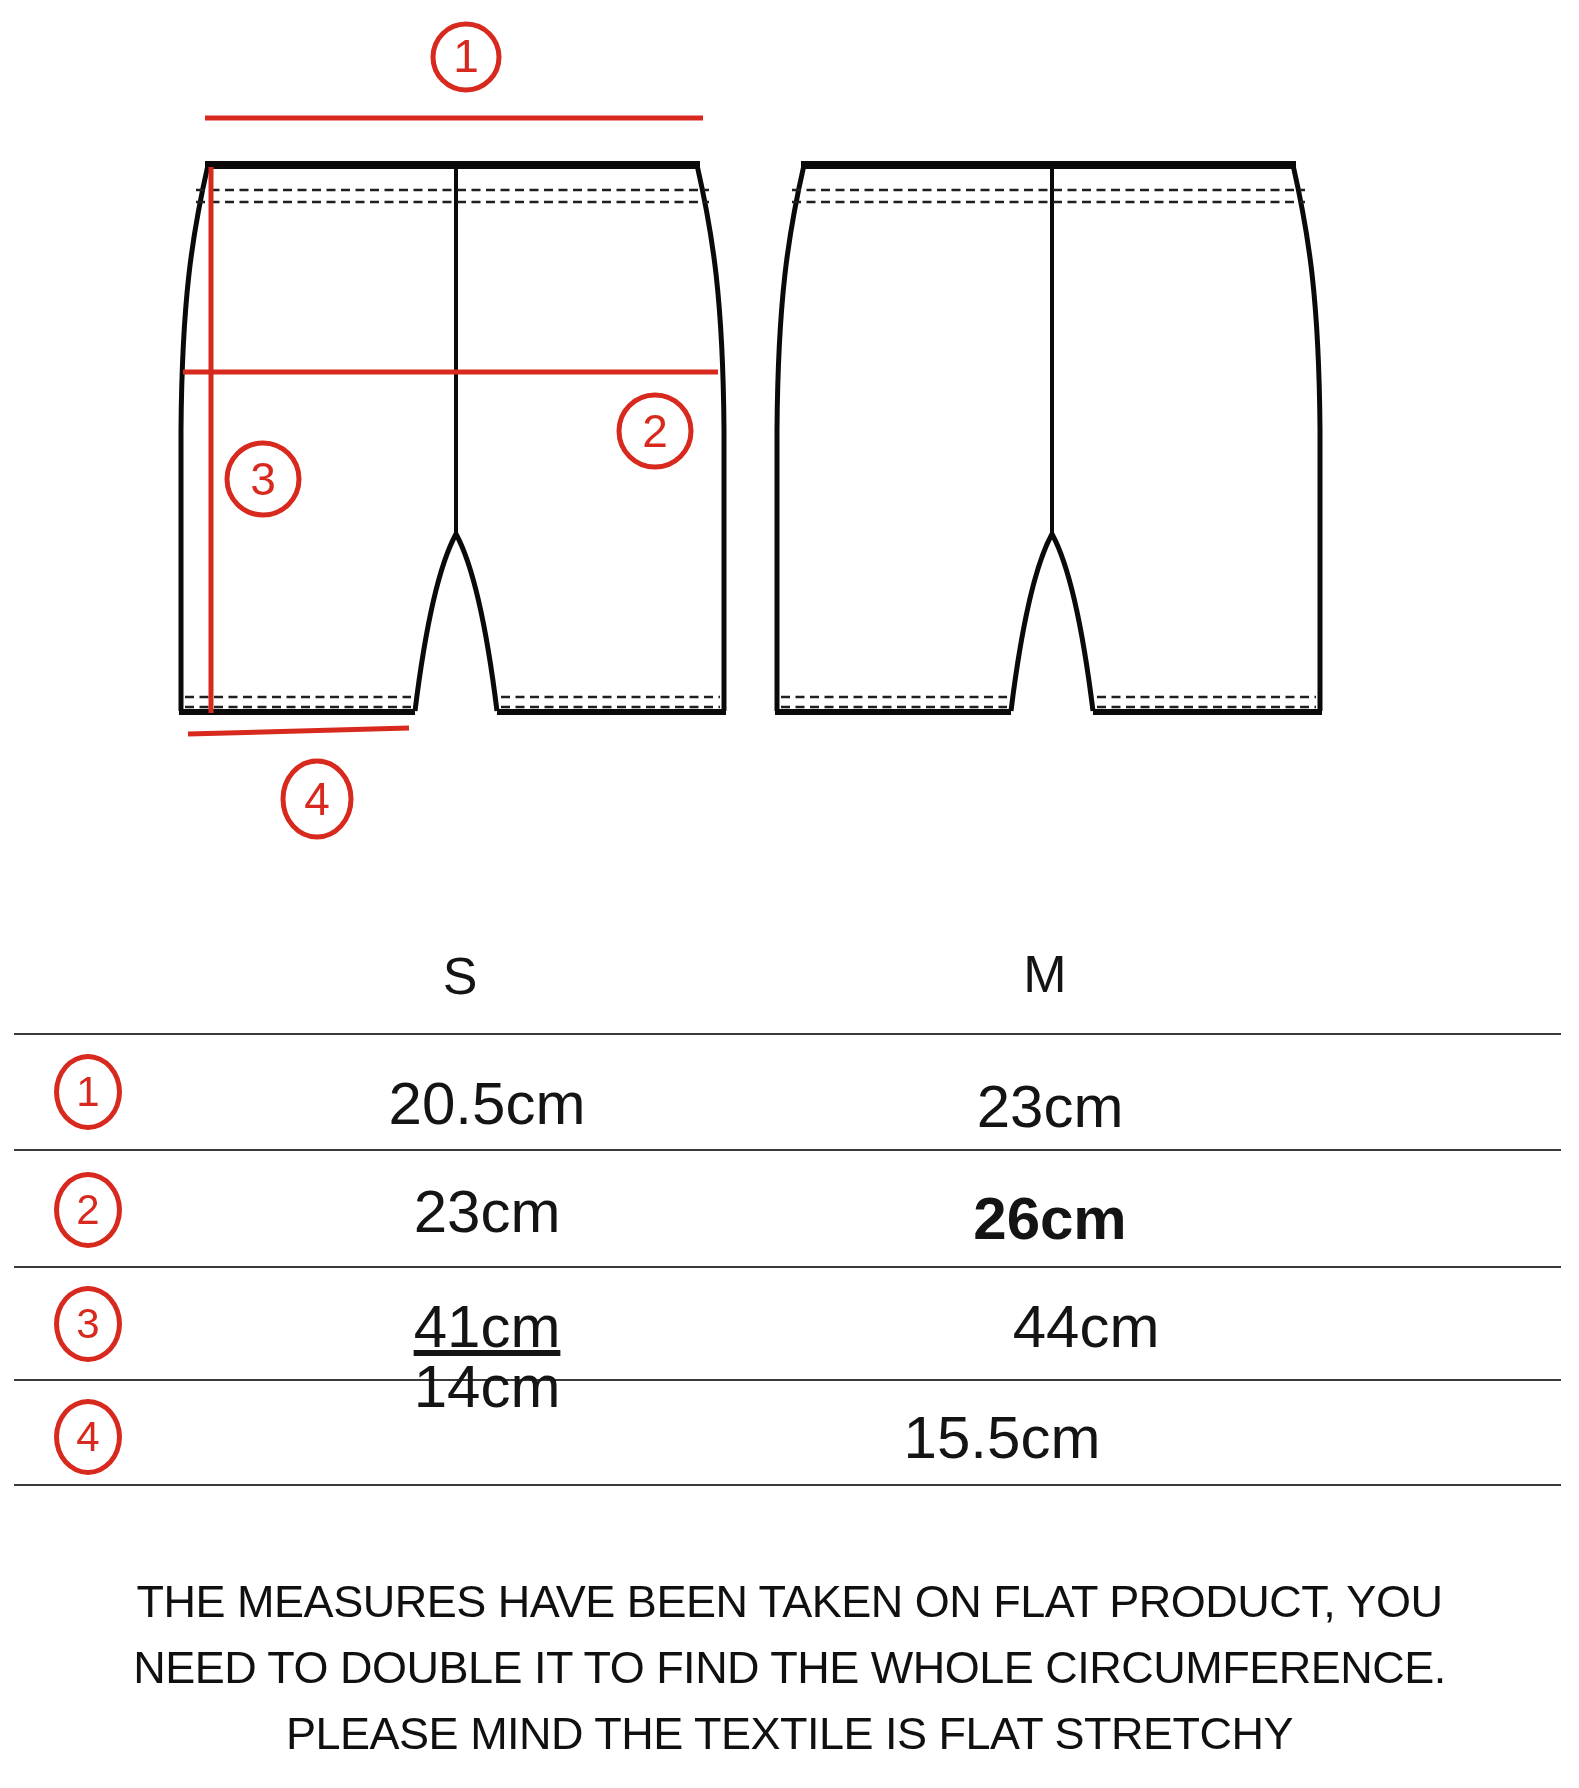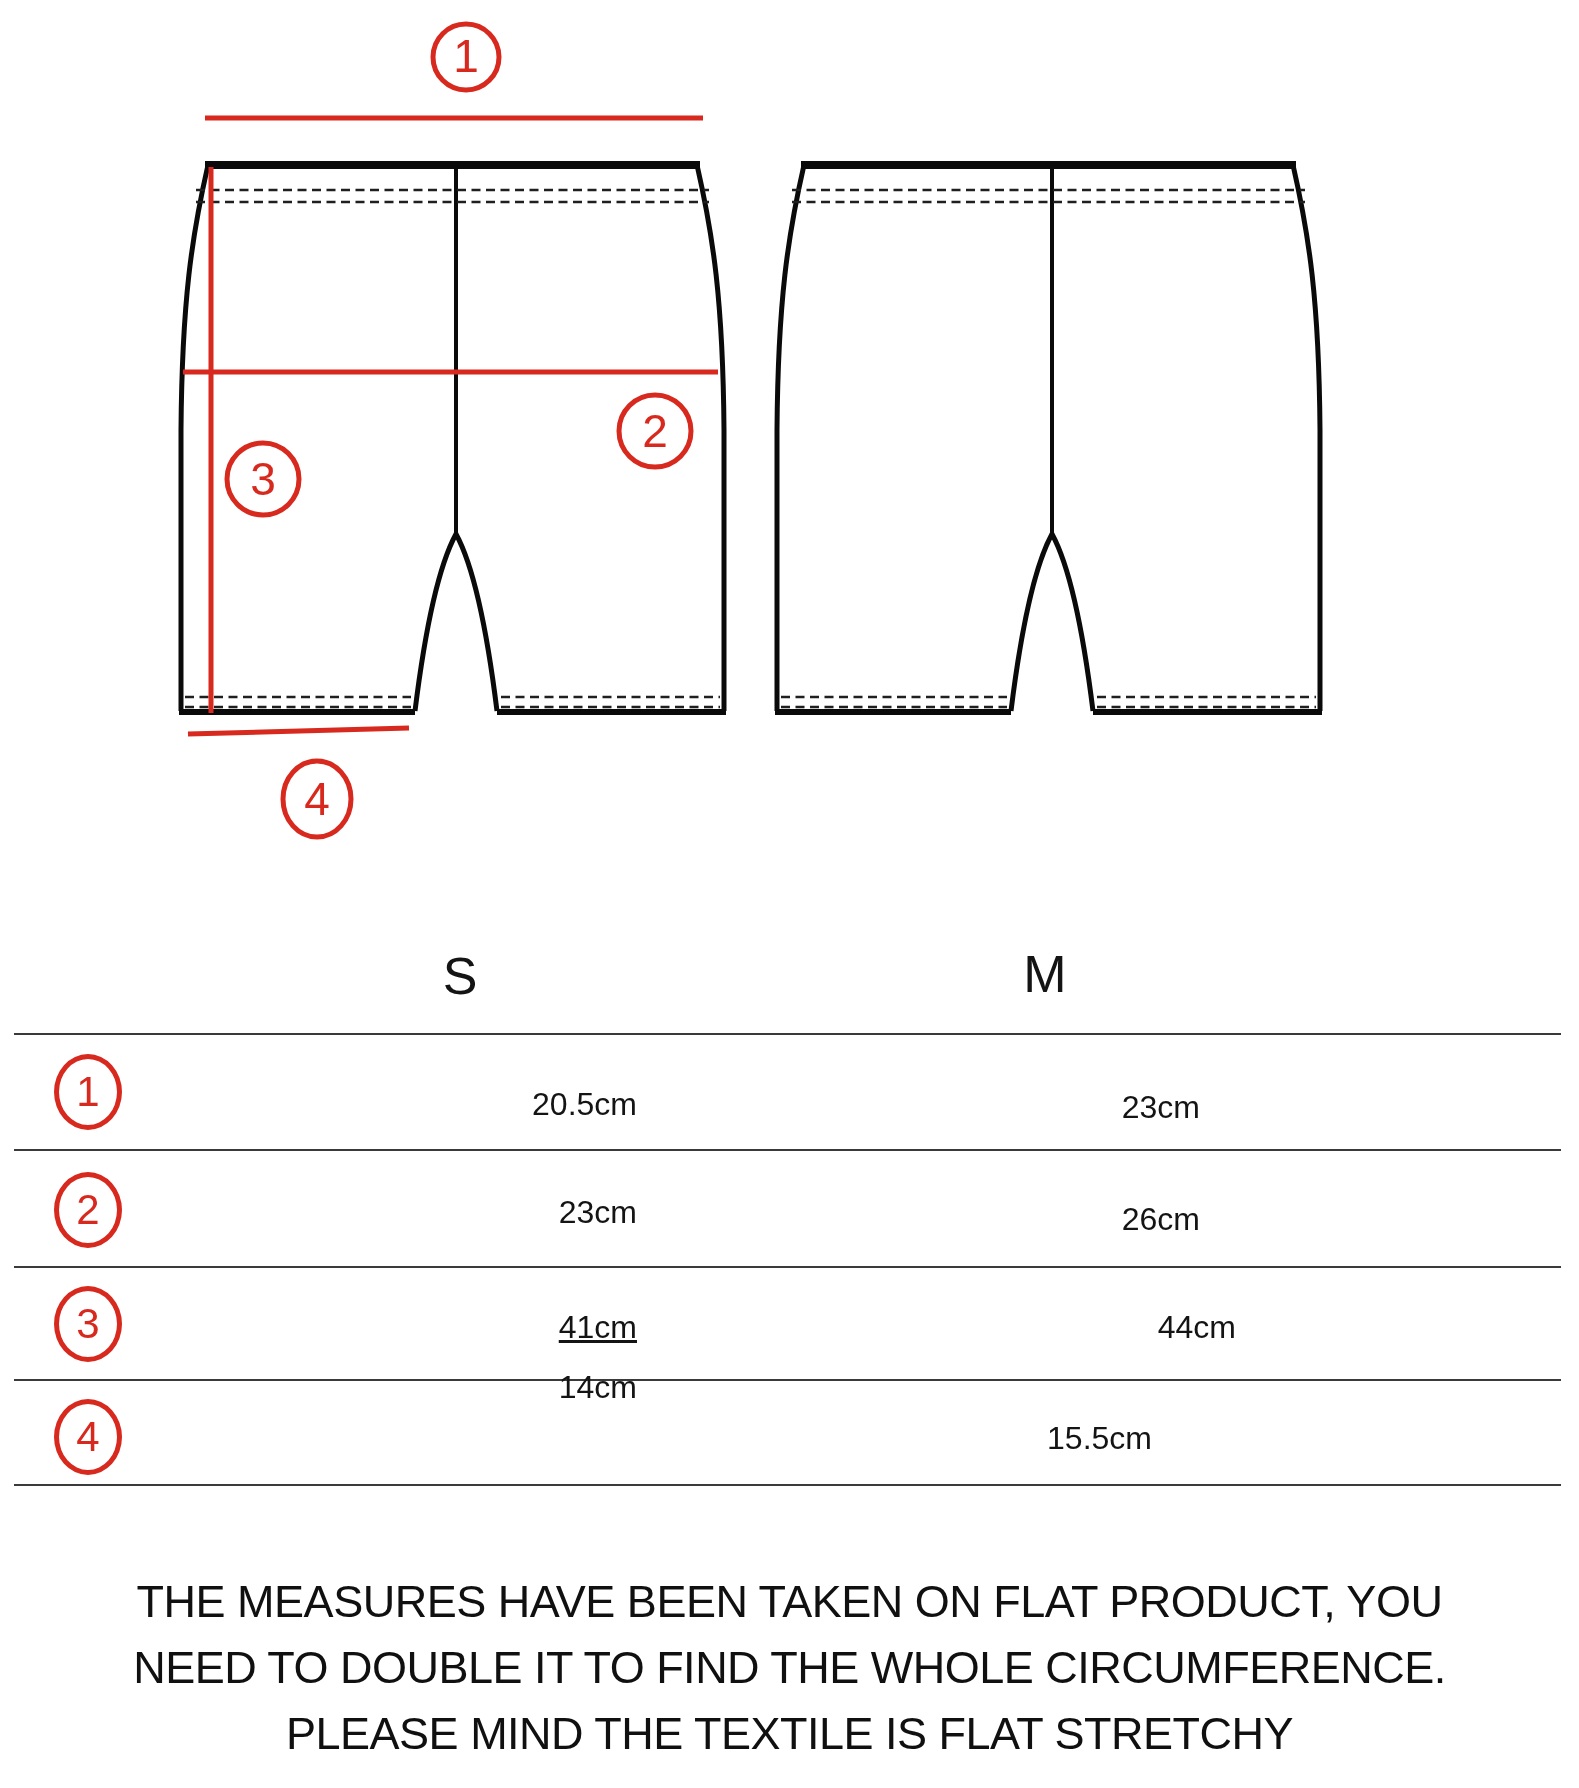--- a/index.html
+++ b/index.html
@@ -29,21 +29,21 @@
     text-anchor:middle;
   }
   
   .rule{position:absolute;left:14px;width:1547px;height:2px;background:var(--rule);}
   .hdr{
     position:absolute;width:300px;height:58px;line-height:58px;
     text-align:center;font-size:52px;color:var(--text);
   }
   .val{
     position:absolute;width:300px;height:58px;line-height:58px;
-    text-align:right;font-size:32px;color:var(--text);
+    text-align:center;font-size:60px;color:var(--text);
   }
   .badge{
     position:absolute;left:54px;width:68px;height:76px;
     border:5px solid var(--accent);border-radius:50%;
     box-sizing:border-box;
     display:flex;align-items:center;justify-content:center;
     color:var(--accent);font-size:42px;
   }
   
   .foot-line{
@@ -117,21 +117,21 @@
     <div class="badge" style="top:1054px;">
       <span>1</span>
     </div>
     <div class="val" style="left:337px;top:1075px;">20.5cm</div>
     <div class="val" style="left:900px;top:1078px;">23cm</div>
 
     <div class="badge" style="top:1172px;">
       <span>2</span>
     </div>
     <div class="val" style="left:337px;top:1183px;">23cm</div>
-    <div class="val" style="left:900px;top:1190px;">26cm</div>
+    <div class="val" style="left:900px;top:1190px;font-weight:bold;">26cm</div>
 
     <div class="badge" style="top:1286px;">
       <span>3</span>
     </div>
     <div class="val" style="left:337px;top:1298px;text-decoration:underline;">41cm</div>
     <div class="val" style="left:936px;top:1298px;">44cm</div>
 
     <div class="badge" style="top:1399px;">
       <span>4</span>
     </div>

